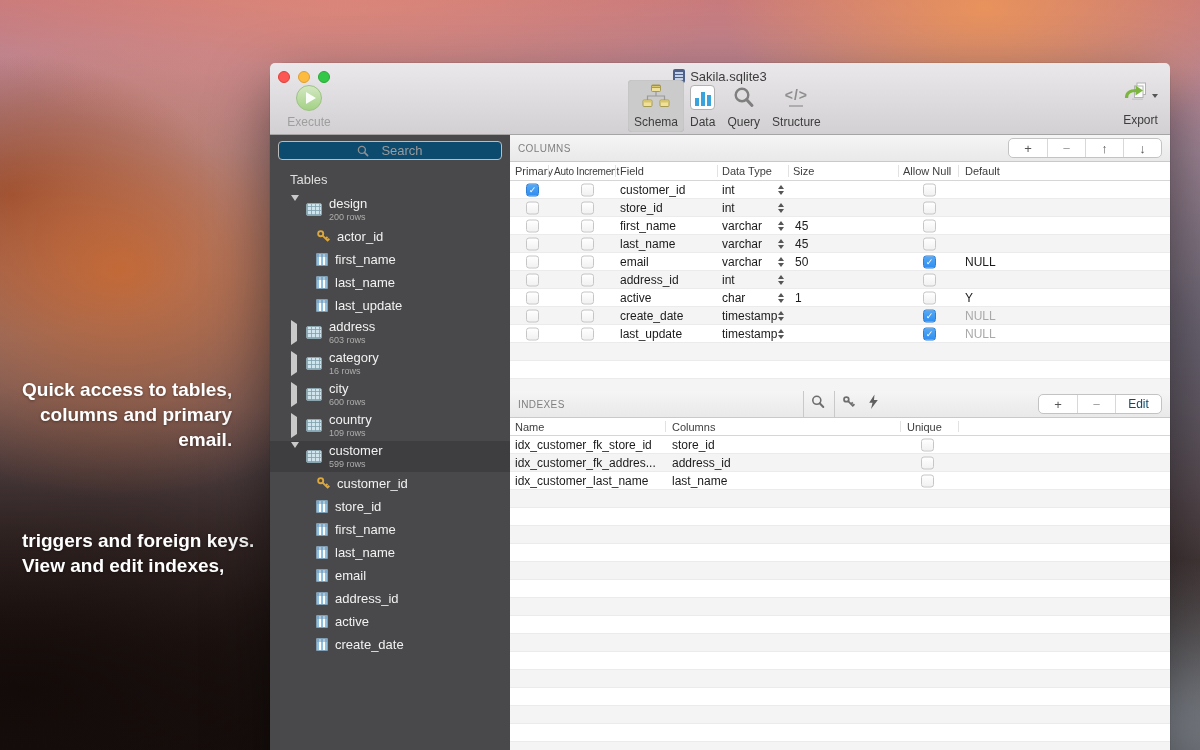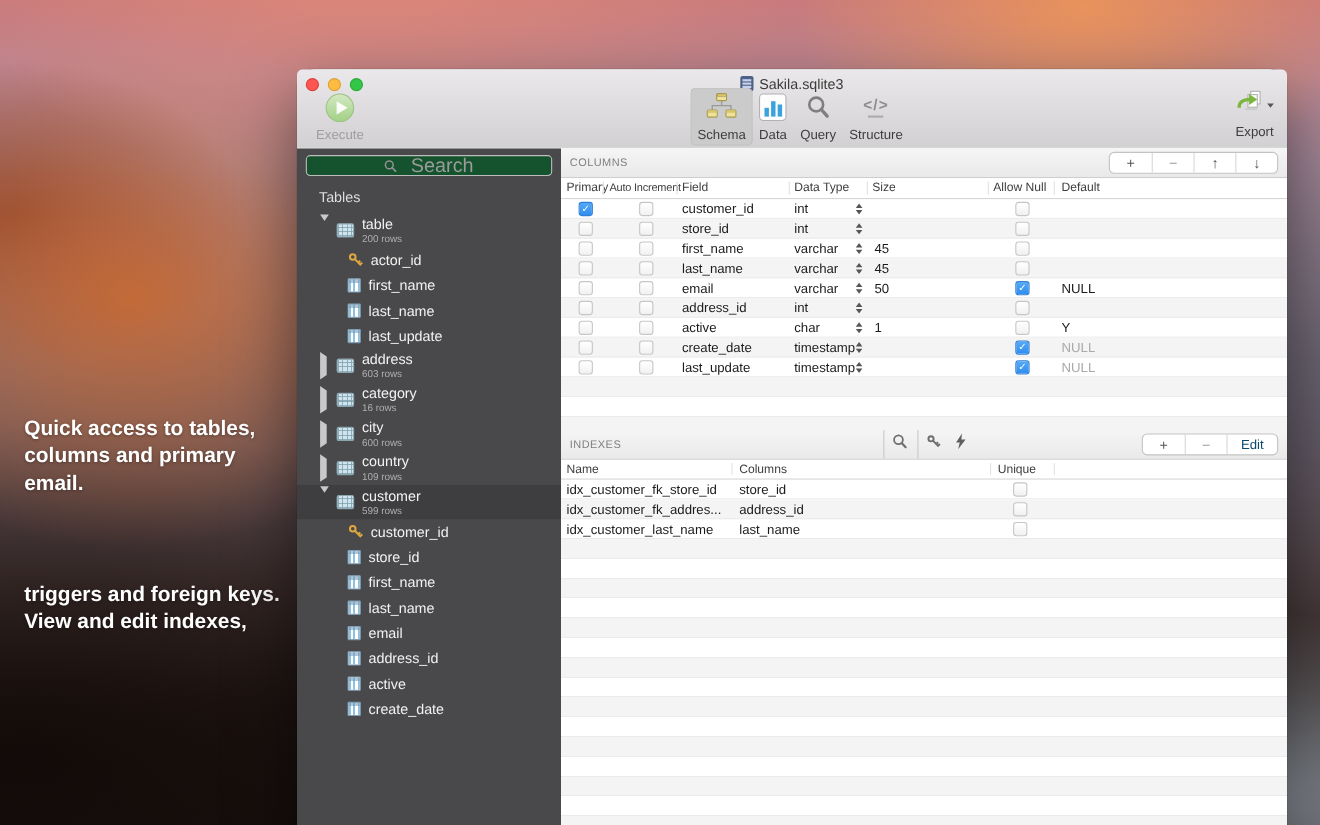--- a/index.html
+++ b/index.html
@@ -17,21 +17,21 @@
       radial-gradient(ellipse 340px 220px at 76% 98%, rgba(214,116,44,.85), rgba(214,116,44,0) 58%),
       radial-gradient(ellipse 900px 420px at 2% 92%,  rgba(18,10,8,.96), rgba(18,10,8,0) 72%),
       radial-gradient(ellipse 700px 300px at 45% 100%,rgba(25,16,14,.9), rgba(25,16,14,0) 70%),
       radial-gradient(ellipse 500px 420px at 100% 45%,rgba(88,92,110,.55), rgba(88,92,110,0) 65%),
       linear-gradient(180deg,#c87a7c 0%,#bd8590 9%,#ab8b9b 20%,#8f7a85 36%,#6b5a61 52%,#4a3a3a 70%,#2c211e 86%,#1c1412 100%);
   }
   .tagline { position:absolute; color:#fff; font-weight:bold; font-size:19px; line-height:25px;
              text-shadow:0 1px 3px rgba(0,0,0,.35); }
   .tagline div { white-space:nowrap; }
   #tagline-1 { left:22px; top:207px; }
-  #tagline-2 { left:22px; top:377px; }
+  #tagline-2 { left:22px; top:377px;text-align:right; }
   #tagline-3 { left:22px; top:528px; }
 
   
   .window { position:absolute; left:270px; top:63px; width:900px; height:748px;
             border-radius:16px; background:#fff;
             box-shadow:0 25px 60px rgba(0,0,0,.5), 0 0 1px rgba(0,0,0,.6); }
 
   
   .header { position:absolute; left:0; top:0; right:0; height:72px;
             background:linear-gradient(#eae8ea,#d2d0d2); border-bottom:1px solid #a5a5a5;
@@ -71,23 +71,23 @@
 
   .export { right:12px; top:17px; }
   .caret-down { width:0; height:0; border-top:4px solid #555; border-left:3.5px solid transparent;
                 border-right:3.5px solid transparent; display:inline-block; margin-left:2px; vertical-align:2px; }
 
   
   .content { position:absolute; top:72px; left:0; right:0; bottom:30px; display:flex; }
 
   
   .sidebar { width:240px; background:#49494b; position:relative; overflow:hidden; }
-  .search-field { margin:6px 8px 0; height:19px; background:#14532d; border:1px solid #bcbcbc; border-radius:4px;
+  .search-field { margin:6px 8px 0; height:19px; background:#0c4a6e; border:1px solid #bcbcbc; border-radius:4px;
                   display:flex; align-items:center; justify-content:center; gap:12px;
-                  font-size:18px; color:#9b9b9b; }
+                  font-size:13px; color:#9b9b9b; }
   .sb-section { margin:12px 0 0 20px; font-size:13px; color:#dedede; }
   .sb-tree { margin-top:7px; }
   .ti { display:flex; align-items:center; width:100%; }
   .ti.table { height:31px; padding-left:21px; }
   .ti.col   { height:23px; padding-left:46px; }
   .ti.selected { background:#3e3e41; }
   .tri { width:10px; margin-right:5px; flex:none; }
   .tri-d { width:0; height:0; border-top:6px solid #c9c9c9; border-left:4.5px solid transparent; border-right:4.5px solid transparent; }
   .tri-r { width:0; height:0; border-left:6px solid #c9c9c9; border-top:4.5px solid transparent; border-bottom:4.5px solid transparent; }
   .t-ico { width:16px; height:13px; flex:none; margin-right:7px; border:1px solid #8ba5af; border-radius:2px;
@@ -264,21 +264,21 @@
           <line x1="8" y1="8" x2="11.5" y2="11.5" stroke="#8f8f8f" stroke-width="1.8" stroke-linecap="round"></line>
         </svg>
         <span>Search</span>
       </div>
       <div class="sb-section">Tables</div>
       <div class="sb-tree">
           <div class="ti table">
             <span class="tri"><span class="tri-d"></span></span>
             <span class="t-ico"></span>
             <span class="ti-text">
-              <span class="ti-name">table</span>
+              <span class="ti-name">design</span>
               <span class="ti-rows">200 rows</span>
             </span>
           </div>
           <div class="ti col">
             <svg class="k-ico" viewBox="0 0 16 16">
               <circle cx="5" cy="5" r="2.7" fill="none" stroke="#dca73f" stroke-width="2"></circle>
               <path d="M7 7 L13 13 M10.4 10.4 l1.9 -1.9 M12.3 12.3 l1.9 -1.9" stroke="#dca73f" stroke-width="2" fill="none"></path>
             </svg>
             <span class="ti-name">actor_id</span>
           </div>

